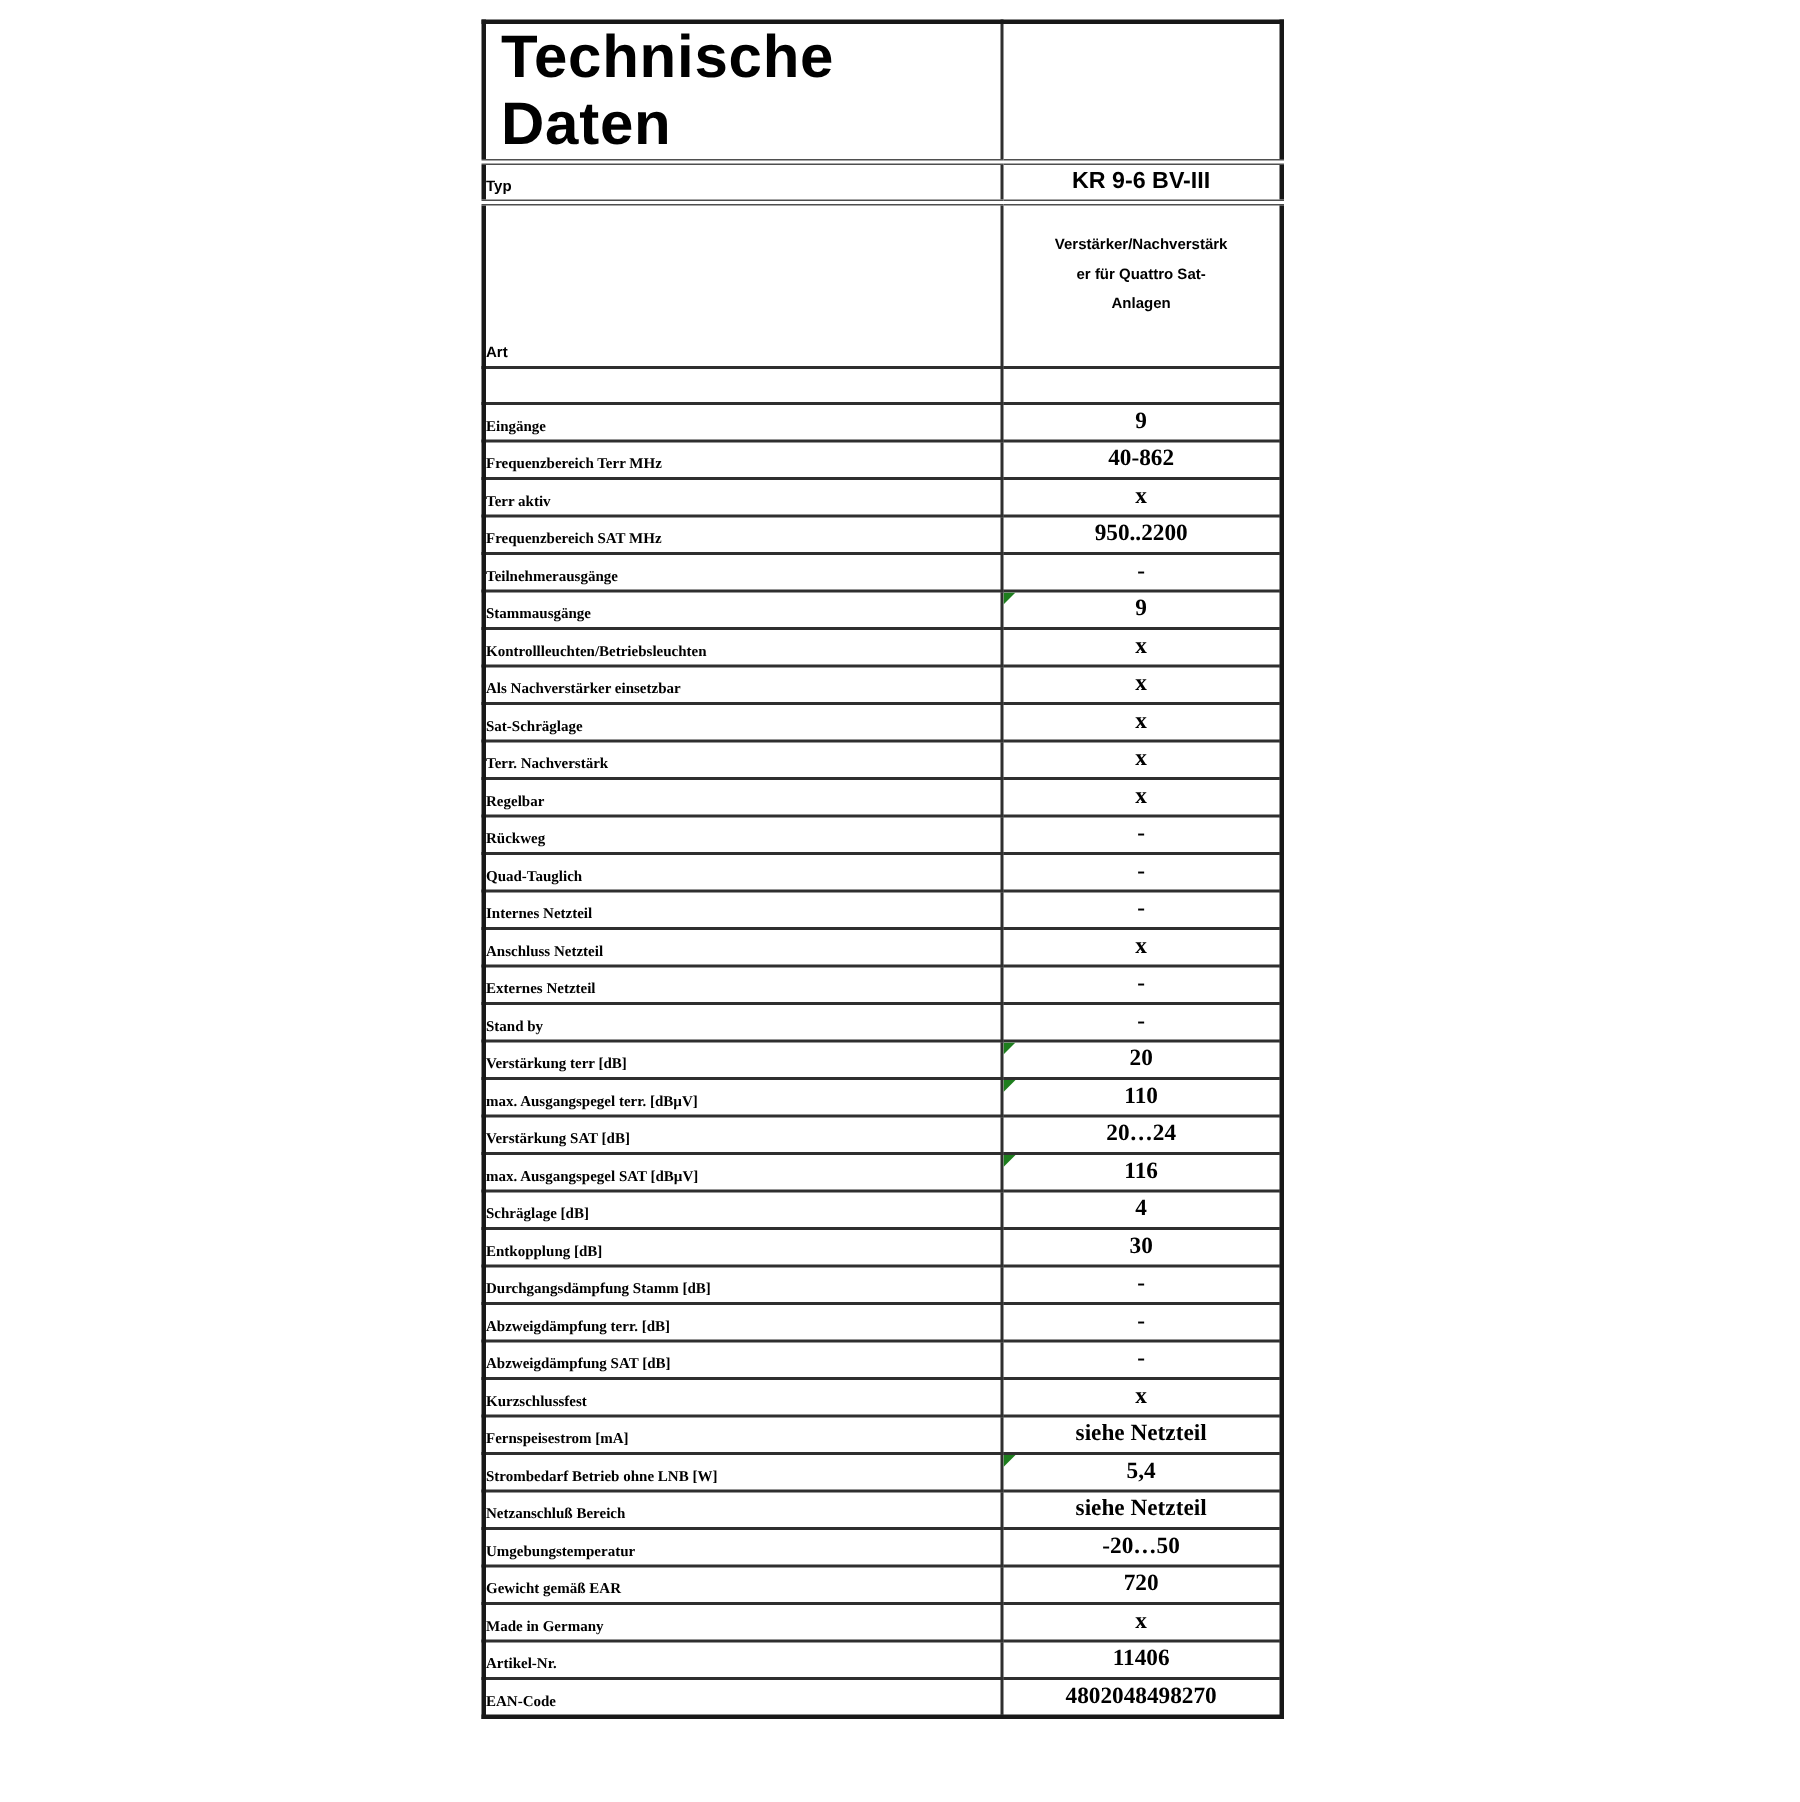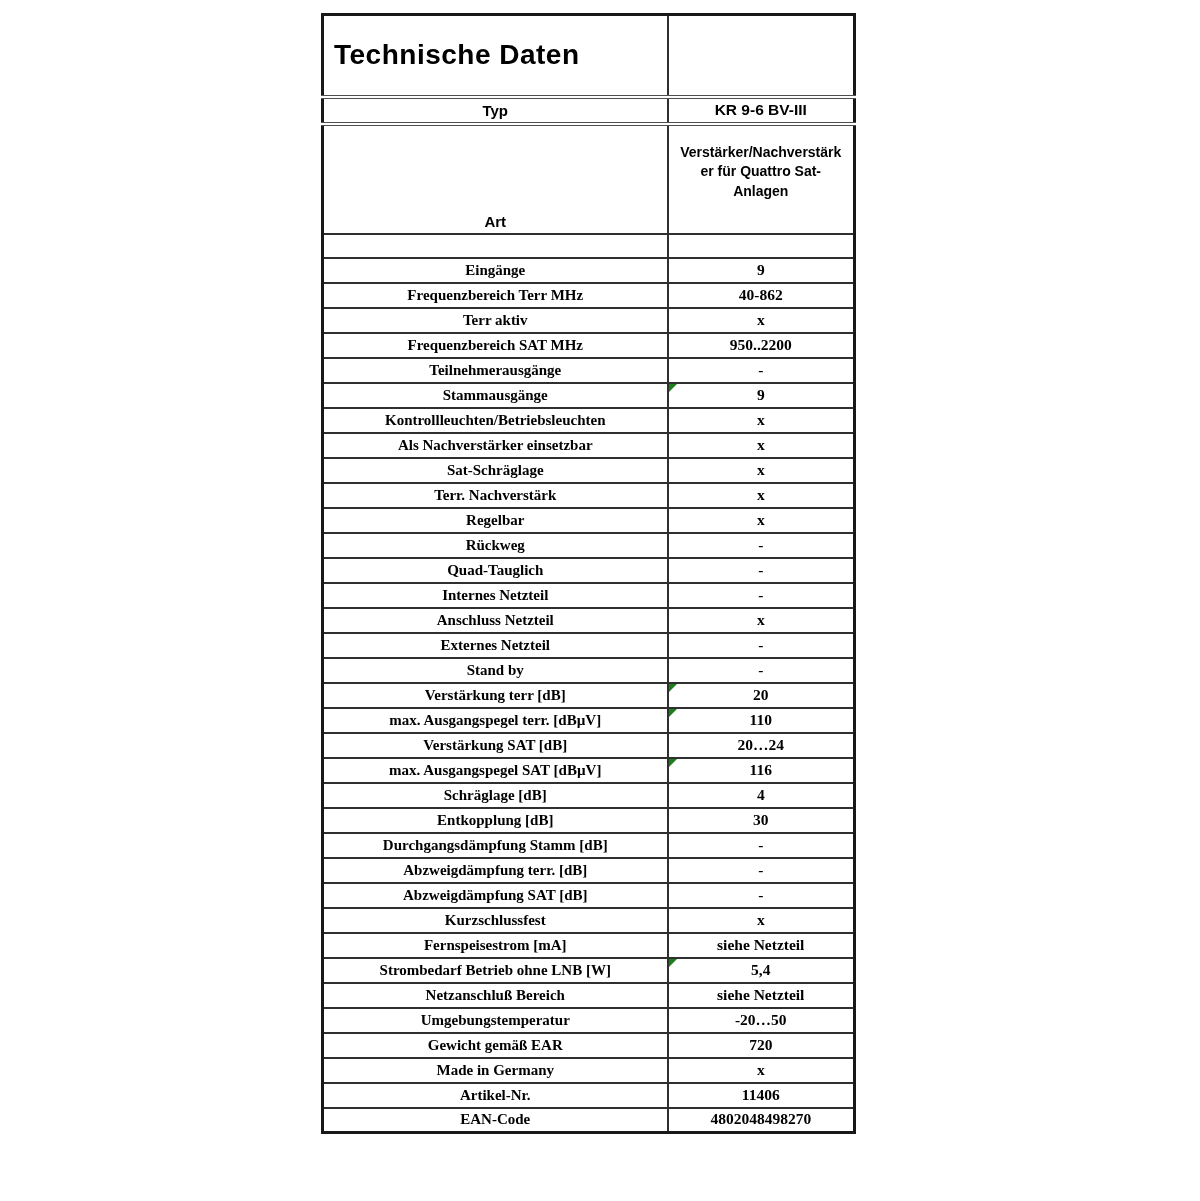--- a/index.html
+++ b/index.html
@@ -30,45 +30,44 @@
 
   tr.row-title  { height: 82px; }
   tr.row-typ    { height: 27px; }
   tr.row-art    { height: 110px; }
   tr.row-empty  { height: 24px; }
   tr.spec-row   { height: 25px; font-family: Liberation Serif, serif; }
 
   tr.row-title td, tr.row-typ td { border-bottom: 4px double #4f4f4f; }
 
   td.title-cell {
-    font-size: 28px;
+    font-size: 40px;
     letter-spacing: 0.5px;
     text-align: left;
     vertical-align: middle;
     padding-left: 10px;
     margin-left: 33px;
   }
   td.label-cell {
-    text-align: center;
     vertical-align: bottom;
-    font-size: 15px;
+    font-size: 10px;
     padding-bottom: 3px;
   }
   td.value-cell {
     position: relative;
     text-align: center;
     vertical-align: bottom;
     font-size: 15.5px;
     padding-bottom: 3px;
   }
   td.art-value-cell {
     position: relative;
     text-align: center;
     vertical-align: middle;
-    font-size: 14px;
+    font-size: 10px;
     line-height: 19.5px;
     white-space: pre-line;
     padding-bottom: 14px;
   }
   .flag-triangle {
     position: absolute;
     top: 0; left: 0;
     width: 0; height: 0;
     border-top: 8px solid var(--marker-color, #1e7e1e);
     border-right: 8px solid transparent;

